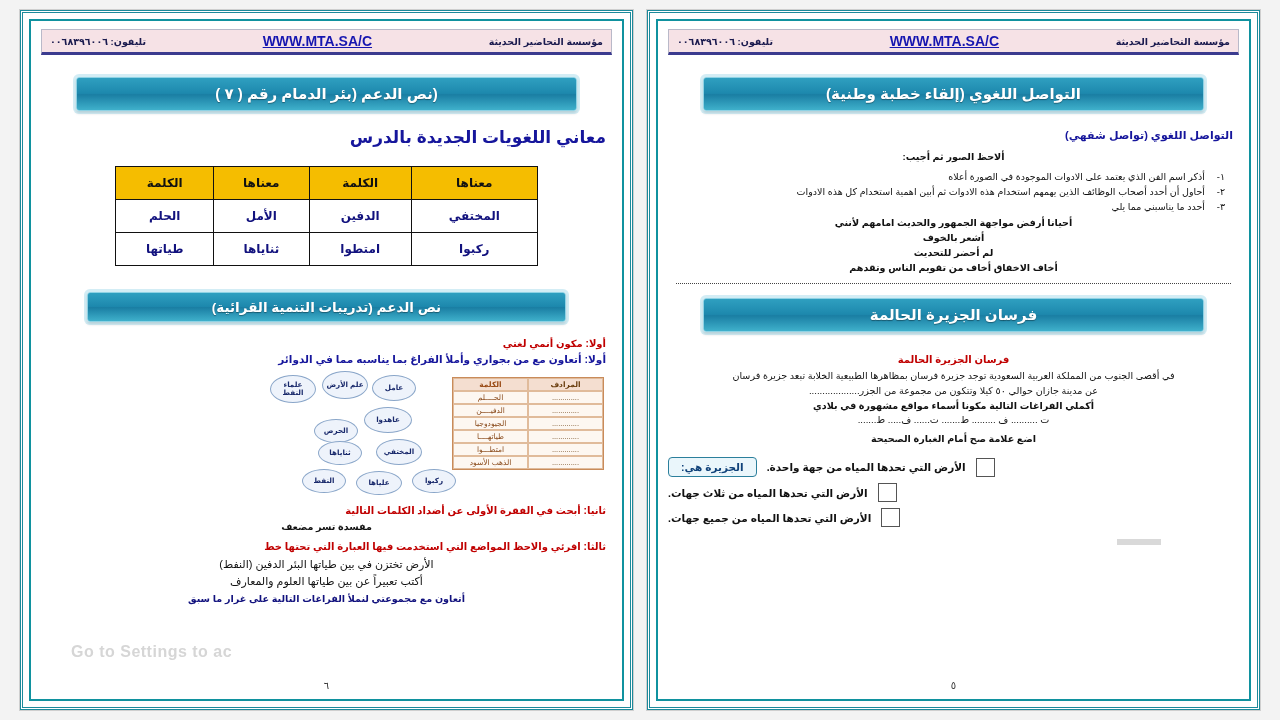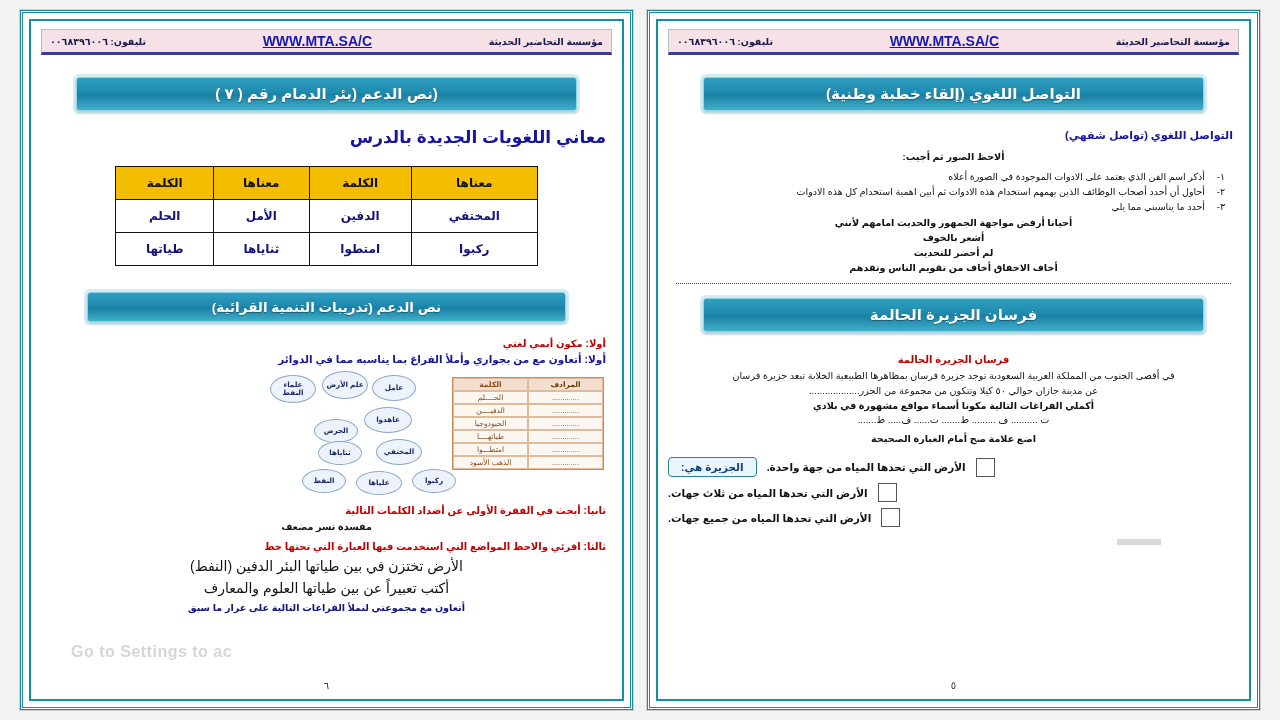--- a/index.html
+++ b/index.html
@@ -127,21 +127,21 @@
   
   .pgnum{
     position:absolute;bottom:8px;left:0;right:0;text-align:center;
     font-size:10px;color:#333;
   }
   .watermark{
     position:absolute;bottom:38px;left:40px;
     font-size:16px;color:#d6d6d6;font-weight:bold;letter-spacing:.5px;
     pointer-events:none;
   }
-  .strike-note{font-size:14px;color:#111;}
+  .strike-note{font-size:11px;color:#111;}
 </style>
 </head>
 <body>
 
 <div class="stage">
 
   <div class="page">
     <div class="page-inner">
 
       <div class="hdr">

